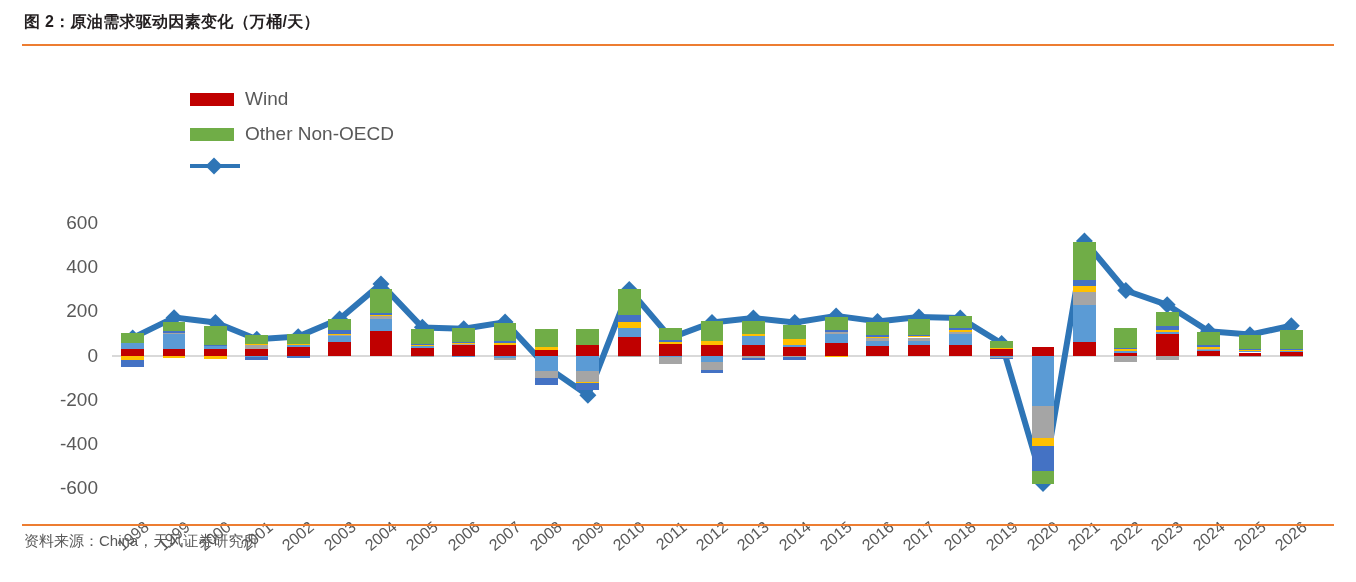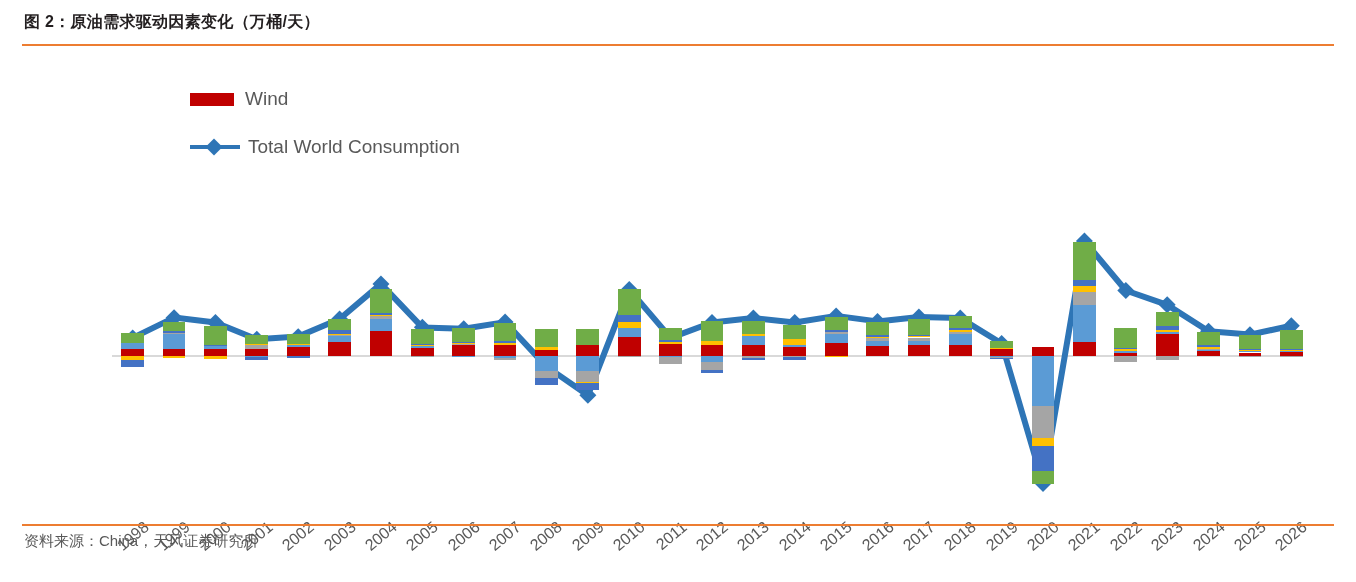--- a/index.html
+++ b/index.html
@@ -95,33 +95,45 @@
 <div id="title-rule"></div>
 
 <div id="legend">
     <div class="legend-row">
       <div class="legend-item col1">
         <span class="swatch" style="background: rgb(192, 0, 0);"></span>
         <span>Wind</span>
       </div>
     </div>
     <div class="legend-row">
+      <div class="legend-item col3">
+        <span class="swatch" style="background: rgb(112, 173, 71);"></span>
+        <span>Other Non-OECD</span>
+      </div>
     </div>
     <div class="legend-row">
       <div class="legend-item col1">
         <span class="line-swatch">
           <span class="ln" style="background: rgb(46, 117, 182);"></span>
           <span class="mk" style="background: rgb(46, 117, 182);"></span>
         </span>
-        <span>Total World Consumption</span>
       </div>
     </div>
   </div>
 
 <div id="plot">
+  <div id="ylabels">
+      <div class="ytick" style="top: 13.2353px;">600</div>
+      <div class="ytick" style="top: 57.3529px;">400</div>
+      <div class="ytick" style="top: 101.471px;">200</div>
+      <div class="ytick" style="top: 145.588px;">0</div>
+      <div class="ytick" style="top: 189.706px;">-200</div>
+      <div class="ytick" style="top: 233.824px;">-400</div>
+      <div class="ytick" style="top: 277.941px;">-600</div>
+    </div>
   <div id="canvas">
     <div id="zeroline" style="top: 144.588px;"></div>
     <svg id="linelayer" width="1200" height="300" style="position:absolute;left:0;top:0;overflow:visible;">
         <path d="M20.7,127.9 L62.1,107.6 L103.4,112.5 L144.8,129.3 L186.2,126.6 L227.6,109.0 L269.0,73.9 L310.3,117.4 L351.7,118.7 L393.1,112.1 L434.5,156.6 L475.9,185.3 L517.2,79.4 L558.6,127.9 L600.0,112.5 L641.4,108.1 L682.8,112.5 L724.1,105.9 L765.5,111.4 L806.9,107.0 L848.3,108.1 L889.7,133.5 L931.0,273.5 L972.4,30.9 L1013.8,80.5 L1055.2,94.9 L1096.6,121.3 L1137.9,124.6 L1179.3,115.8" fill="none" stroke="#2E75B6" stroke-width="6" stroke-linejoin="round" stroke-linecap="round"></path>
         <rect x="14.689655172413794" y="121.94117647058823" width="12" height="12" fill="#2E75B6" transform="rotate(45 20.689655172413794 127.94117647058823)"></rect>
         <rect x="56.06896551724138" y="101.6470588235294" width="12" height="12" fill="#2E75B6" transform="rotate(45 62.06896551724138 107.6470588235294)"></rect>
         <rect x="97.44827586206897" y="106.5" width="12" height="12" fill="#2E75B6" transform="rotate(45 103.44827586206897 112.5)"></rect>
         <rect x="138.82758620689657" y="123.26470588235293" width="12" height="12" fill="#2E75B6" transform="rotate(45 144.82758620689657 129.26470588235293)"></rect>
         <rect x="180.20689655172413" y="120.61764705882354" width="12" height="12" fill="#2E75B6" transform="rotate(45 186.20689655172413 126.61764705882354)"></rect>
         <rect x="221.58620689655174" y="102.97058823529412" width="12" height="12" fill="#2E75B6" transform="rotate(45 227.58620689655174 108.97058823529412)"></rect>

